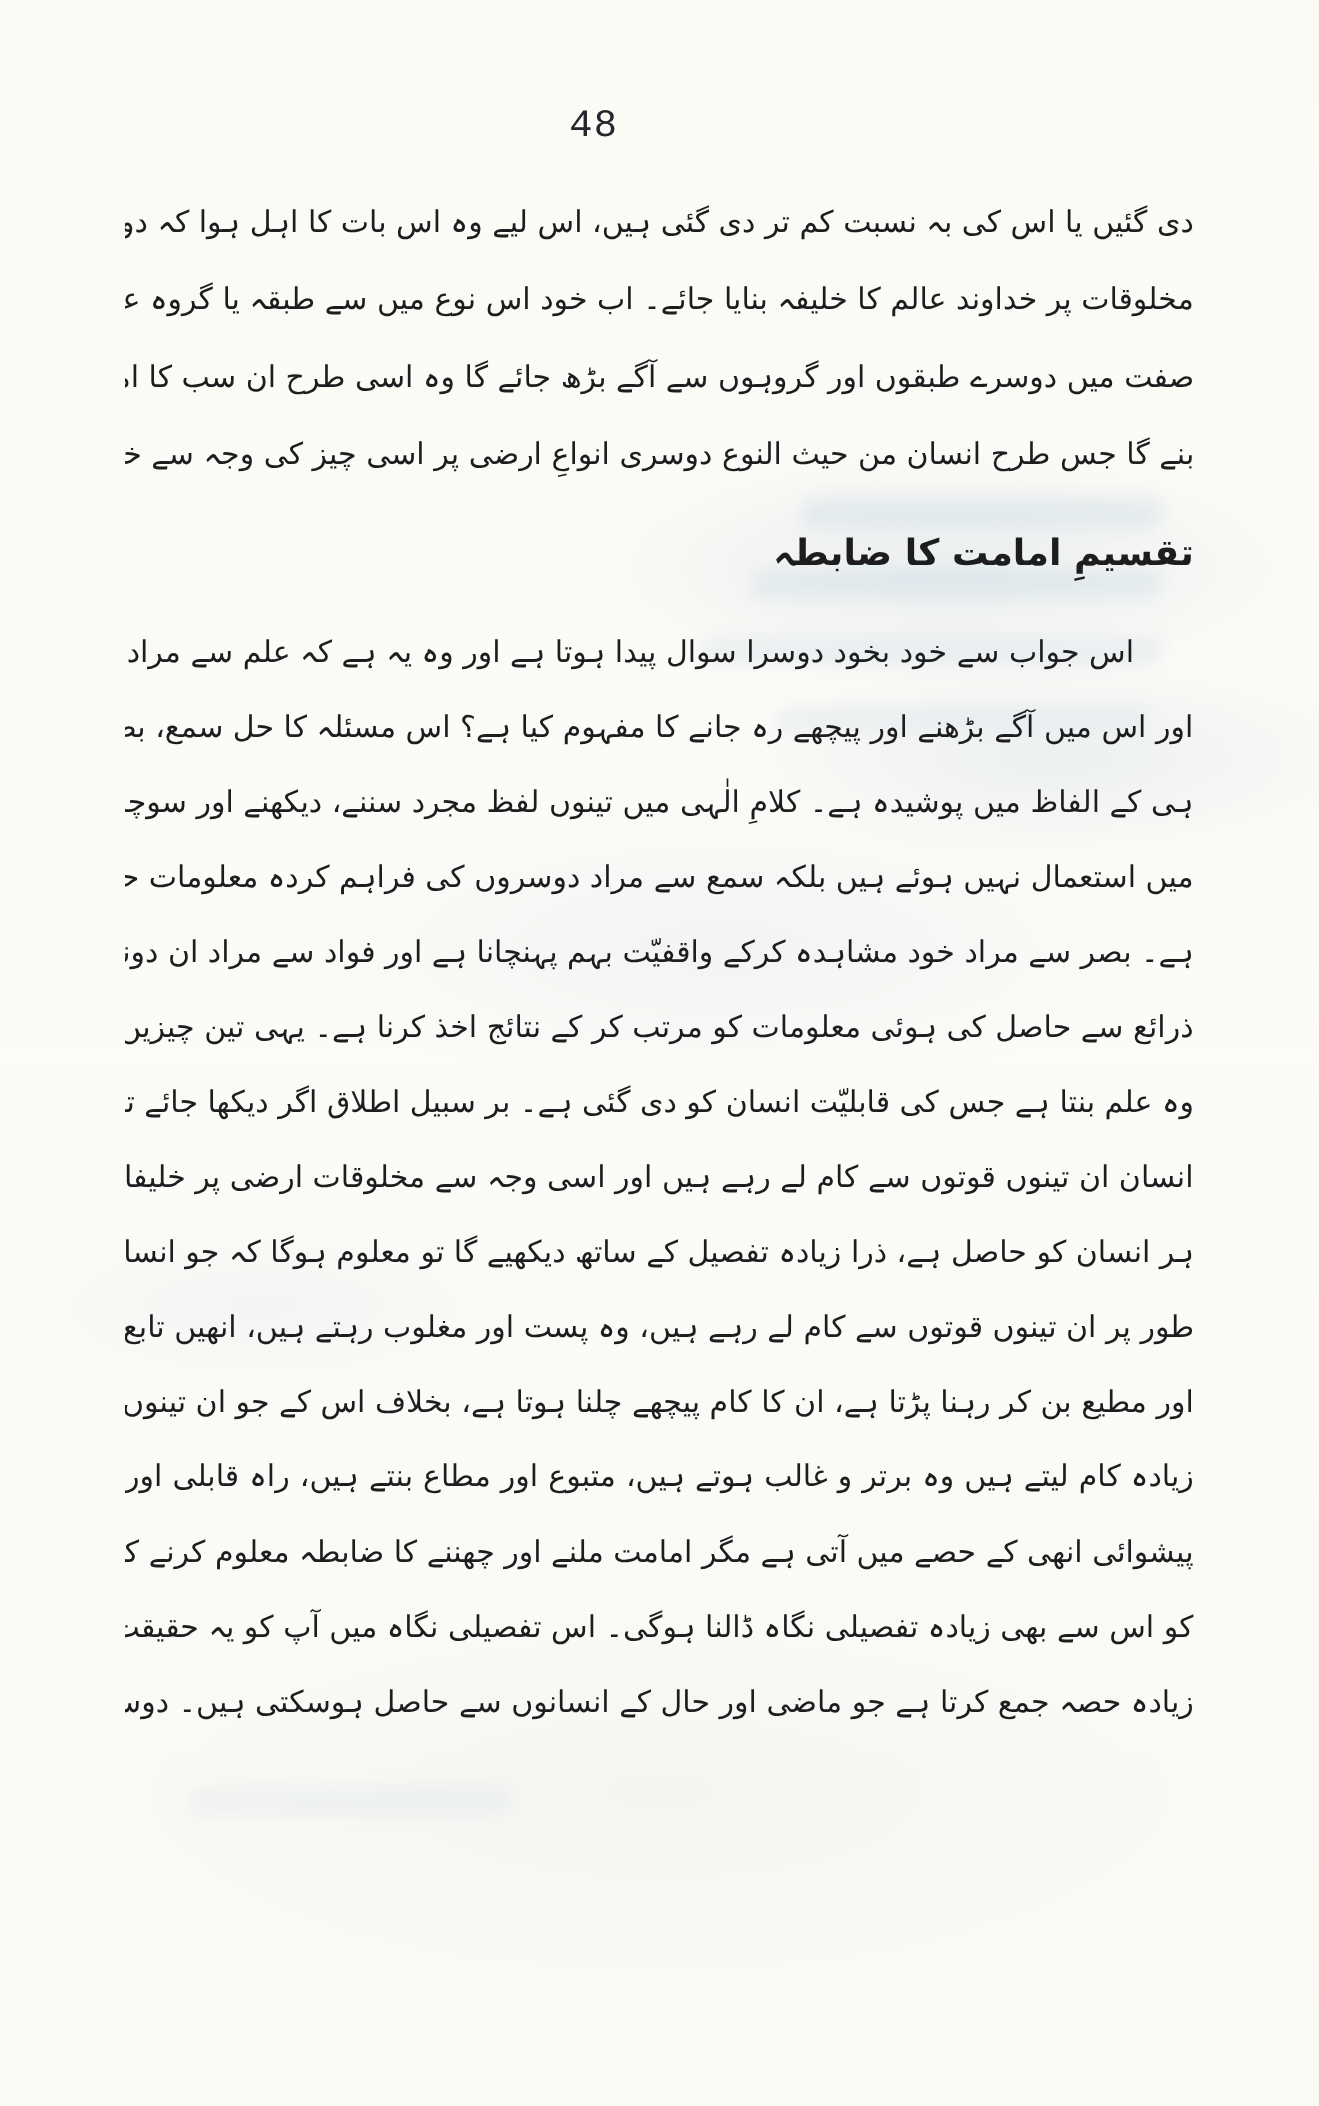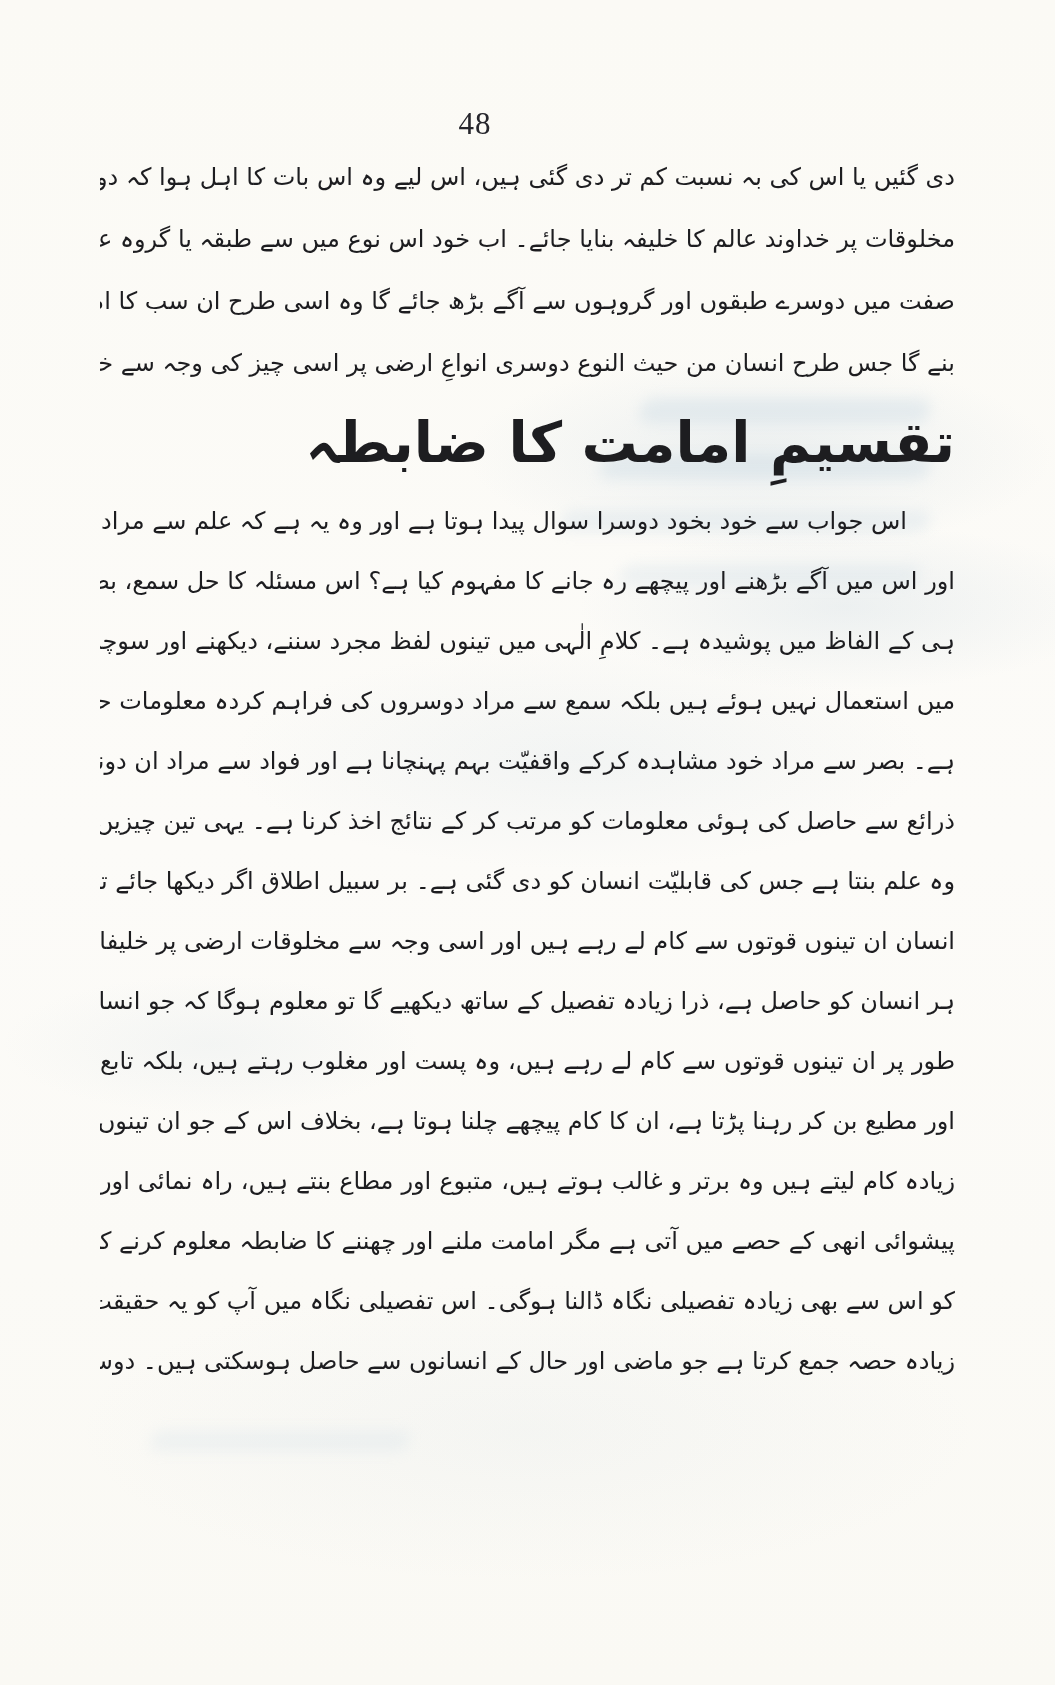--- a/index.html
+++ b/index.html
@@ -27,23 +27,23 @@
     border-radius:12px;
     transform:skewX(-8deg);
   }
   .g1{left:640px;top:398px;width:290px;height:26px;}
   .g2{left:600px;top:455px;width:330px;height:24px;}
   .g3{left:560px;top:510px;width:370px;height:22px;opacity:.30;}
   .g4{left:620px;top:565px;width:300px;height:20px;opacity:.26;}
   .g5{left:150px;top:1430px;width:260px;height:22px;opacity:.22;}
   .page-number{
     position:absolute;
-    top:106px;left:0;width:950px;
+    top:84px;left:0;width:950px;
     text-align:center;
-    font-family:Liberation Serif, serif;
+    font-family:Liberation Mono, monospace;
     font-size:31px;
     letter-spacing:1px;
     color:#26262c;
   }
   .textblock{
     position:absolute;
     top:146px;right:100px;left:100px;
     direction:rtl;
     text-align:justify;
   }
@@ -60,21 +60,21 @@
   .p2 .line{height:60px;line-height:60px;}
   .line.endline{
     text-align-last:right;
     -moz-text-align-last:right;
   }
   .line.firstline{padding-right:48px;}
   .heading{
     margin:0;
     height:97px;
     line-height:97px;
-    font-size:56px;
+    font-size:29px;
     font-weight:bold;
     text-align:center;
     text-align-last:right;
     -moz-text-align-last:right;
     overflow:hidden;
   }
 </style>
 </head>
 <body>
 
@@ -102,22 +102,22 @@
     <div class="p2">
       <div class="line firstline">اس جواب سے خود بخود دوسرا سوال پیدا ہوتا ہے اور وہ یہ ہے کہ علم سے مراد کیا ہے؟</div>
       <div class="line">اور اس میں آگے بڑھنے اور پیچھے رہ جانے کا مفہوم کیا ہے؟ اس مسئلہ کا حل سمع، بصر اور فواد</div>
       <div class="line">ہی کے الفاظ میں پوشیدہ ہے۔ کلامِ الٰہی میں تینوں لفظ مجرد سننے، دیکھنے اور سوچنے کے معنی</div>
       <div class="line">میں استعمال نہیں ہوئے ہیں بلکہ سمع سے مراد دوسروں کی فراہم کردہ معلومات حاصل کرنا</div>
       <div class="line">ہے۔ بصر سے مراد خود مشاہدہ کرکے واقفیّت بہم پہنچانا ہے اور فواد سے مراد ان دونوں</div>
       <div class="line">ذرائع سے حاصل کی ہوئی معلومات کو مرتب کر کے نتائج اخذ کرنا ہے۔ یہی تین چیزیں مل کر</div>
       <div class="line">وہ علم بنتا ہے جس کی قابلیّت انسان کو دی گئی ہے۔ بر سبیل اطلاق اگر دیکھا جائے تو تمام</div>
       <div class="line">انسان ان تینوں قوتوں سے کام لے رہے ہیں اور اسی وجہ سے مخلوقات ارضی پر خلیفانہ تسلّط</div>
       <div class="line">ہر انسان کو حاصل ہے، ذرا زیادہ تفصیل کے ساتھ دیکھیے گا تو معلوم ہوگا کہ جو انسان انفرادی</div>
-      <div class="line">طور پر ان تینوں قوتوں سے کام لے رہے ہیں، وہ پست اور مغلوب رہتے ہیں، بلکہ تابع</div>
+      <div class="line">طور پر ان تینوں قوتوں سے کام لے رہے ہیں، وہ پست اور مغلوب رہتے ہیں، انھیں تابع</div>
       <div class="line">اور مطیع بن کر رہنا پڑتا ہے، ان کا کام پیچھے چلنا ہوتا ہے، بخلاف اس کے جو ان تینوں سے</div>
-      <div class="line">زیادہ کام لیتے ہیں وہ برتر و غالب ہوتے ہیں، متبوع اور مطاع بنتے ہیں، راہ نمائی اور</div>
+      <div class="line">زیادہ کام لیتے ہیں وہ برتر و غالب ہوتے ہیں، متبوع اور مطاع بنتے ہیں، راہ قابلی اور</div>
       <div class="line">پیشوائی انھی کے حصے میں آتی ہے مگر امامت ملنے اور چھننے کا ضابطہ معلوم کرنے کے لیے آپ</div>
       <div class="line">کو اس سے بھی زیادہ تفصیلی نگاہ ڈالنا ہوگی۔ اس تفصیلی نگاہ میں آپ کو یہ حقیقت نظر آئے گی</div>
       <div class="line">زیادہ حصہ جمع کرتا ہے جو ماضی اور حال کے انسانوں سے حاصل ہوسکتی ہیں۔ دوسری طرف</div>
     </div>
 
   </div>
 </div>
 
 </body></html>

